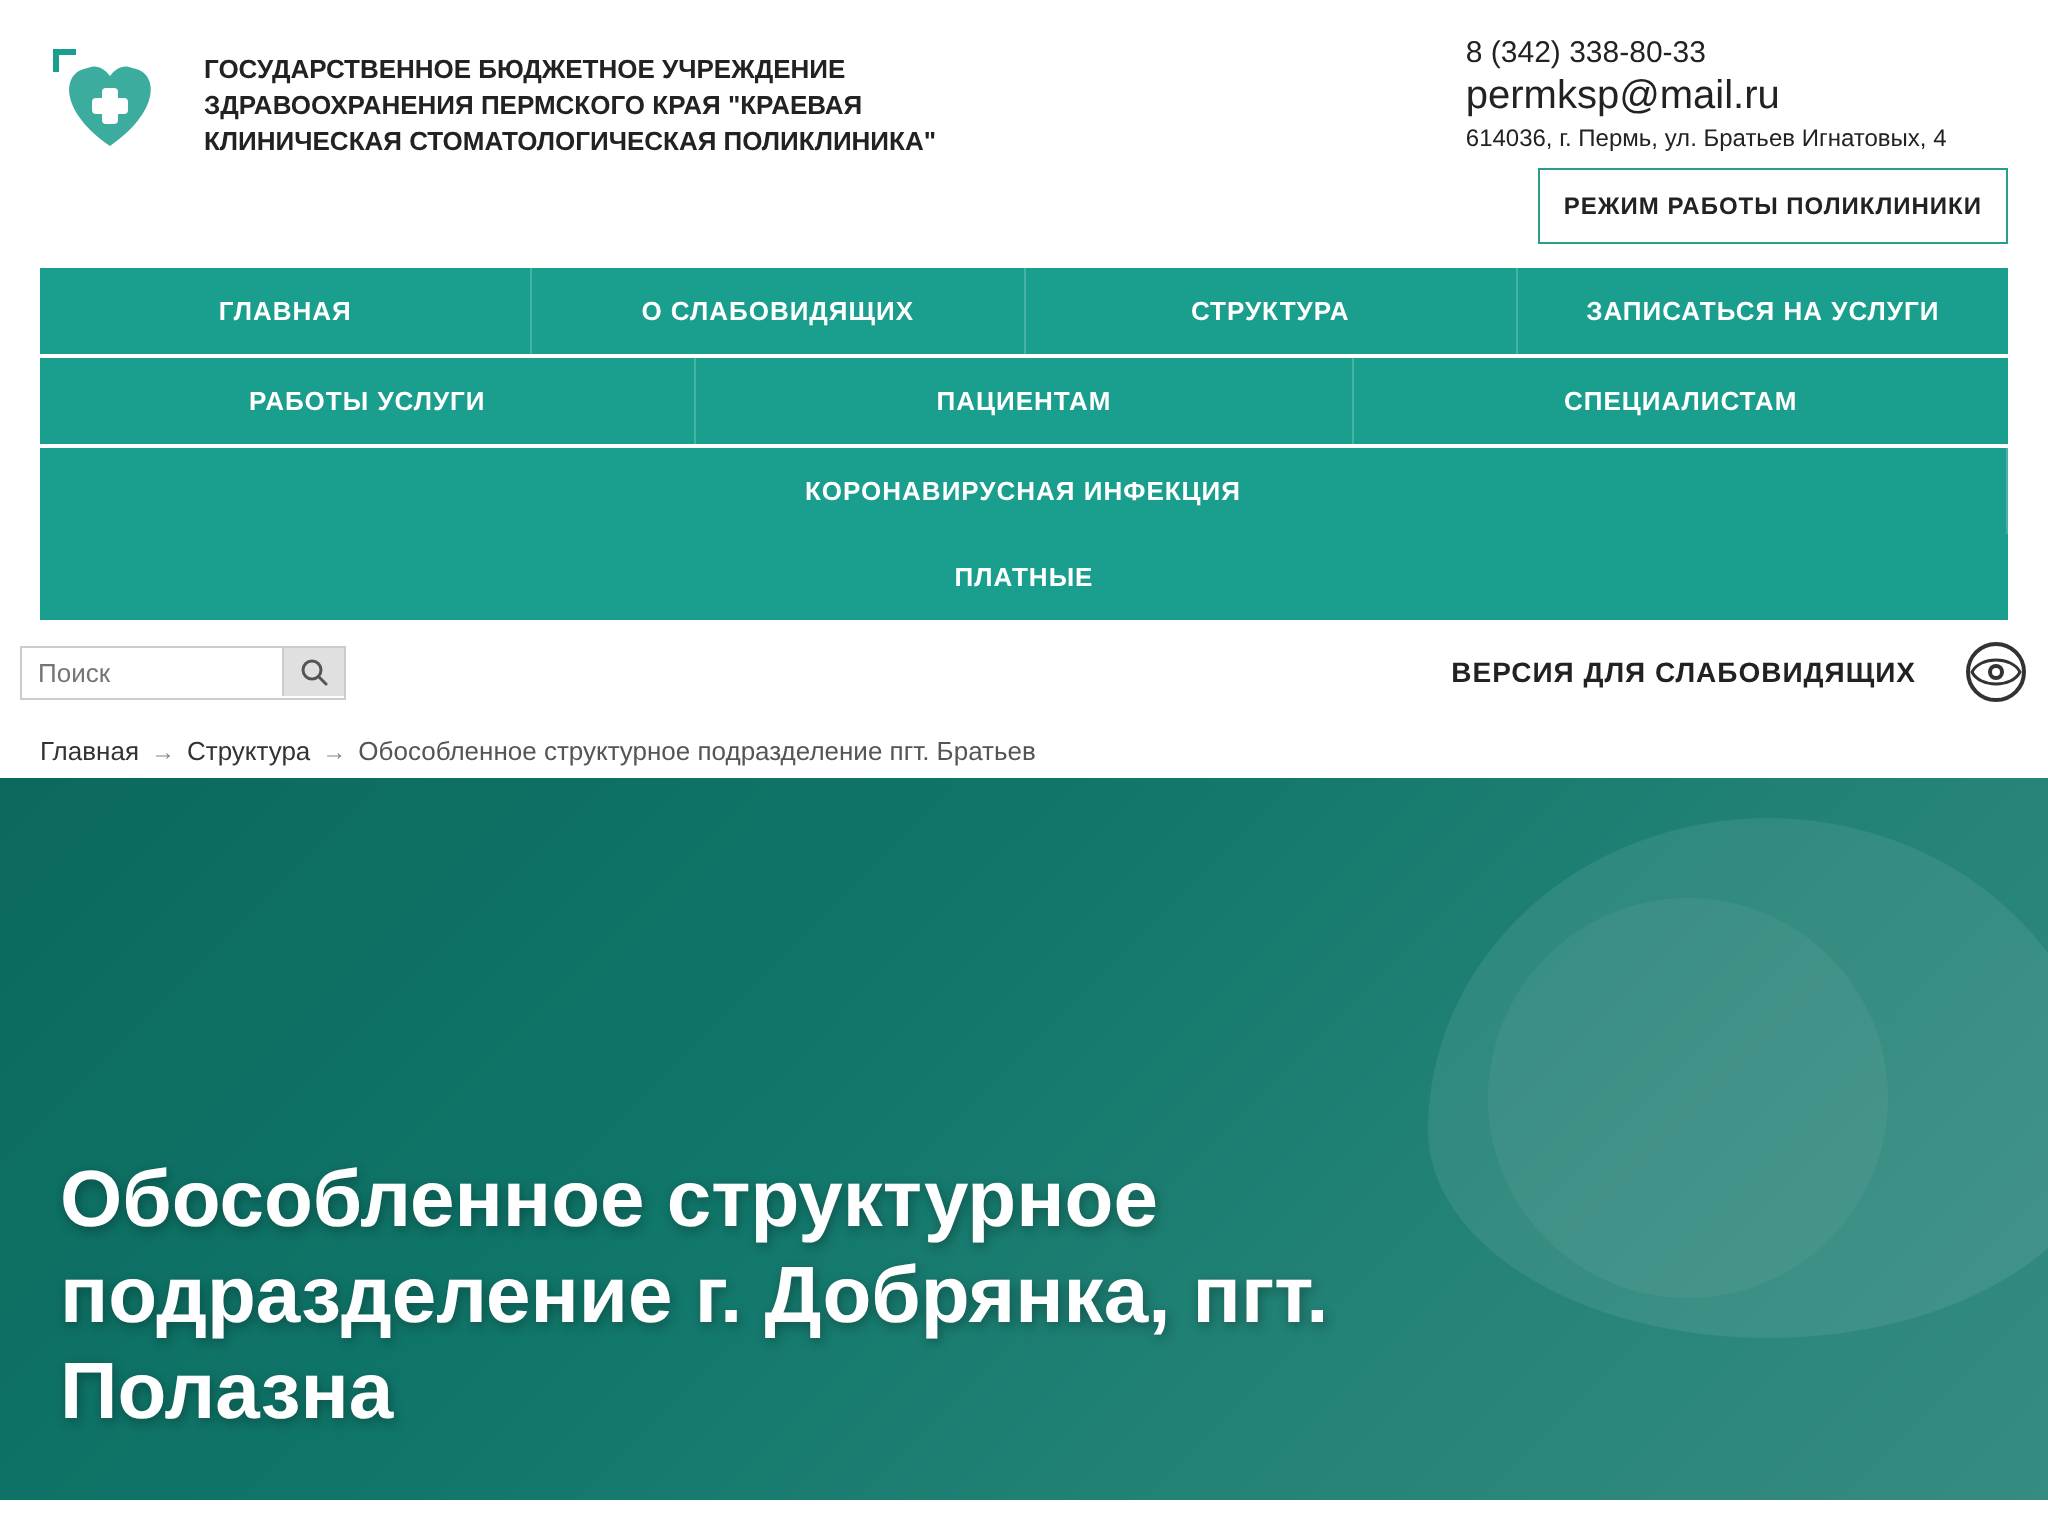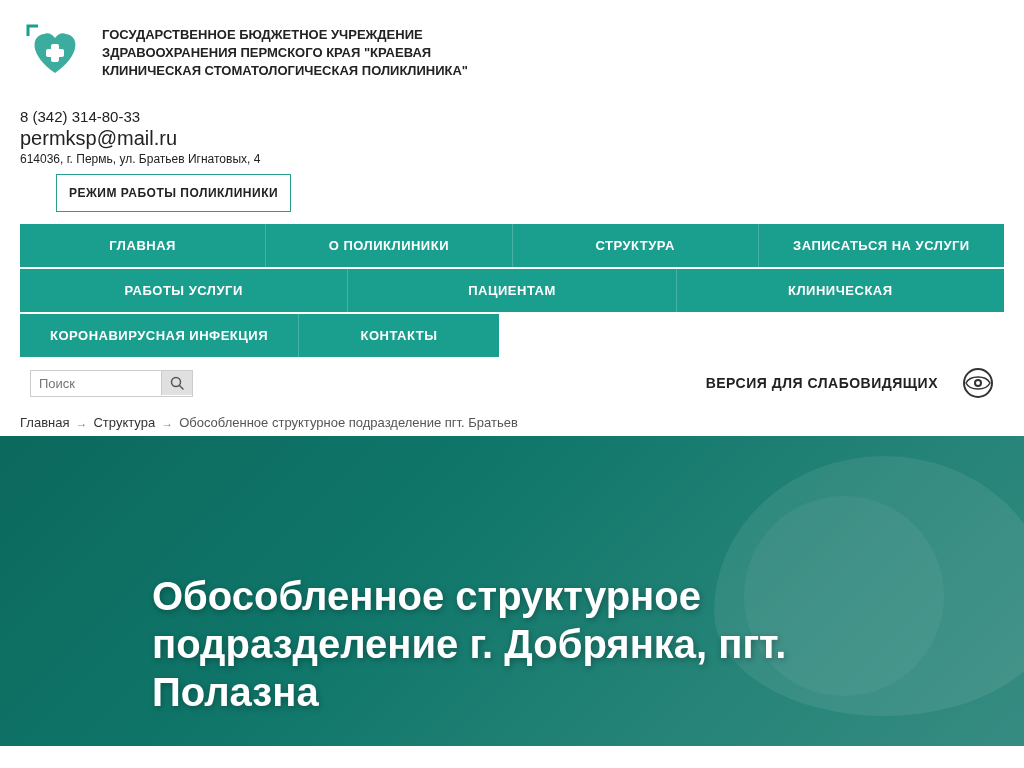--- a/index.html
+++ b/index.html
@@ -4,21 +4,20 @@
   <style>
     * { margin: 0; padding: 0; box-sizing: border-box; }
     body { font-family: Arial, sans-serif; background: #fff; width: 1024px; overflow-x: hidden; }
 
     
     .header {
       display: flex;
       align-items: flex-start;
       padding: 18px 20px 12px 20px;
       gap: 20px;
-      flex-direction: column;
     }
     .logo-area {
       display: flex;
       align-items: center;
       gap: 12px;
       flex: 1;
     }
     .logo-icon {
       width: 70px;
       height: 70px;
@@ -85,20 +84,22 @@
       user-select: none;
     }
     .nav-item:last-child { border-right: none; }
     .nav-row-2 {
       display: flex;
       margin-top: 2px;
     }
     .nav-row-3 {
       display: flex;
       margin-top: 2px;
+      justify-content: center;
+      flex-direction: column;
     }
     .nav-item-center {
       background: #1a9e8e;
       color: #fff;
       padding: 14px 30px;
       font-size: 13px;
       font-weight: bold;
       letter-spacing: 0.5px;
       cursor: pointer;
       text-align: center;
@@ -106,21 +107,21 @@
       user-select: none;
       min-width: 200px;
     }
     .nav-item-center:last-child { border-right: none; }
 
     
     .search-row {
       display: flex;
       align-items: center;
       justify-content: space-between;
-      padding: 10px 30px;
+      padding: 10px 10px;
     }
     .search-form {
       display: flex;
       align-items: center;
       border: 1px solid #ccc;
     }
     .search-input {
       border: none;
       outline: none;
       padding: 5px 8px;
@@ -171,27 +172,26 @@
       color: #888;
       font-size: 12px;
     }
     .breadcrumb-current {
       color: #555;
     }
 
     
     .hero {
       position: relative;
-      height: 310px;
+      height: 361px;
       background: #1a8a7a;
       overflow: hidden;
       display: flex;
       align-items: flex-end;
       padding: 0 0 30px 30px;
-      justify-content: center;
     }
     .hero-bg {
       position: absolute;
       top: 0; left: 0; right: 0; bottom: 0;
       background: linear-gradient(135deg, #0d7a6a 0%, #1a9e8e 40%, #4dbdad 70%, #7dd4c9 100%);
       opacity: 0.85;
     }
     .hero-overlay {
       position: absolute;
       top: 0; left: 0; right: 0; bottom: 0;
@@ -233,42 +233,42 @@
 
       <polyline points="8,18 8,8 18,8" fill="none" stroke="#1a9e8e" stroke-width="3"></polyline>
 
       <path d="M35 55 C10 38, 10 18, 24 16 C28 14, 32 16, 35 20 C38 16, 42 14, 46 16 C60 18, 60 38, 35 55Z" fill="#1a9e8e" opacity="0.85"></path>
       <rect x="31" y="26" width="8" height="18" rx="2" fill="white"></rect>
       <rect x="26" y="31" width="18" height="8" rx="2" fill="white"></rect>
     </svg>
     <div class="org-name">ГОСУДАРСТВЕННОЕ БЮДЖЕТНОЕ УЧРЕЖДЕНИЕ ЗДРАВООХРАНЕНИЯ ПЕРМСКОГО КРАЯ "КРАЕВАЯ КЛИНИЧЕСКАЯ СТОМАТОЛОГИЧЕСКАЯ ПОЛИКЛИНИКА"</div>
   </div>
   <div class="contact-area">
-    <div class="contact-phone">8 (342) 314-80-33</div>
+    <div class="contact-phone">8 (342) 338-80-33</div>
     <div class="contact-email">permksp@mail.ru</div>
     <div class="contact-address">614036, г. Пермь, ул. Братьев Игнатовых, 4</div>
     <button class="work-schedule-btn">РЕЖИМ РАБОТЫ ПОЛИКЛИНИКИ</button>
   </div>
 </div>
 
 <div class="nav-container">
   <div class="nav-row">
     <div class="nav-item">ГЛАВНАЯ</div>
-    <div class="nav-item">О ПОЛИКЛИНИКИ</div>
+    <div class="nav-item">О СЛАБОВИДЯЩИХ</div>
     <div class="nav-item">СТРУКТУРА</div>
     <div class="nav-item">ЗАПИСАТЬСЯ НА УСЛУГИ</div>
   </div>
   <div class="nav-row nav-row-2">
     <div class="nav-item">РАБОТЫ УСЛУГИ</div>
     <div class="nav-item">ПАЦИЕНТАМ</div>
-    <div class="nav-item">КЛИНИЧЕСКАЯ</div>
+    <div class="nav-item">СПЕЦИАЛИСТАМ</div>
   </div>
   <div class="nav-row nav-row-3">
     <div class="nav-item-center">КОРОНАВИРУСНАЯ ИНФЕКЦИЯ</div>
-    <div class="nav-item-center">КОНТАКТЫ</div>
+    <div class="nav-item-center">ПЛАТНЫЕ</div>
   </div>
 </div>
 
 <div class="search-row">
   <div class="search-form">
     <input class="search-input" type="text" placeholder="Поиск" style="">
     <button class="search-btn">
       <svg width="14" height="14" viewBox="0 0 14 14" fill="none" xmlns="http://www.w3.org/2000/svg">
         <circle cx="6" cy="6" r="4.5" stroke="#555" stroke-width="1.5"></circle>
         <line x1="9.5" y1="9.5" x2="13" y2="13" stroke="#555" stroke-width="1.5" stroke-linecap="round"></line>

